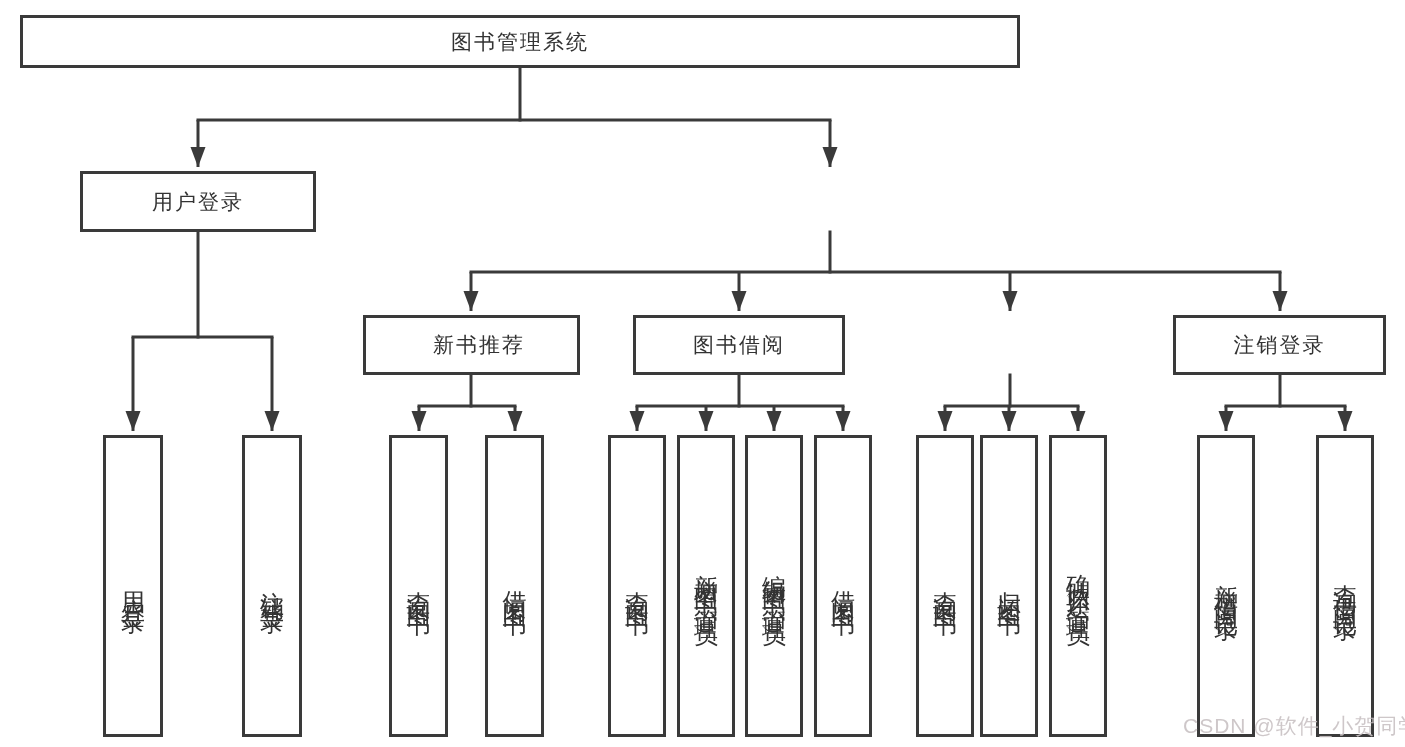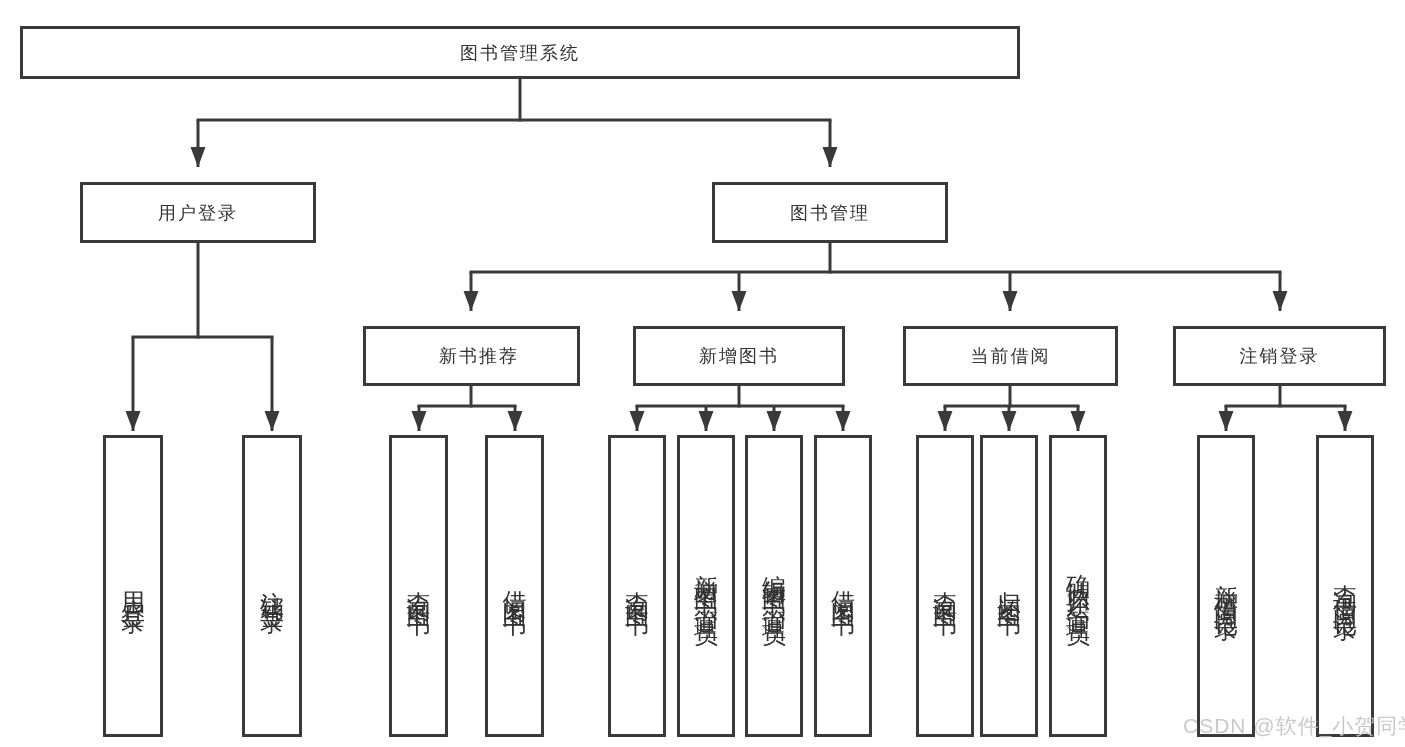--- a/index.html
+++ b/index.html
@@ -16,21 +16,21 @@
   #arrowhead path { fill: var(--color-line, #3a3a3a); stroke: none; }
 
   .node {
     position: absolute; z-index: 2;
     background: #ffffff;
     border: 3px solid var(--color-line, #3a3a3a);
     color: var(--color-text, #333333);
     display: flex; align-items: center; justify-content: center;
     text-align: center;
   }
-  .h-node { font-size: 18px; letter-spacing: 2px; margin-top: 11px; }
+  .h-node { font-size: 21px; letter-spacing: 2px; }
   .v-node {
     writing-mode: vertical-rl;
     text-orientation: mixed;
     font-size: 24px;
     letter-spacing: 7px;
     top: 435px; height: 302px;
   }
 
   
   #n-root { left: 20px; top: 15px; width: 1000px; height: 53px; }
@@ -116,25 +116,23 @@
 
     <path class="cl sq" d="M1280,375 V406"></path>
     <path class="cl sq" d="M1226,406 H1345"></path>
     <path class="cl" d="M1226,406 V431" marker-end="url(#arrowhead)"></path>
     <path class="cl" d="M1345,406 V431" marker-end="url(#arrowhead)"></path>
   </svg>
 
   <div class="node h-node" id="n-root">图书管理系统</div>
 
   <div class="node h-node" id="n-user-login">用户登录</div>
-  <div class="node h-node" id="n-book-mgmt">图书管理</div>
 
   <div class="node h-node" id="n-new-books">新书推荐</div>
-  <div class="node h-node" id="n-book-borrow">新增图书</div>
-  <div class="node h-node" id="n-current-borrow">当前借阅</div>
+  <div class="node h-node" id="n-book-borrow">图书借阅</div>
   <div class="node h-node" id="n-borrow-records">注销登录</div>
 
   <div class="node v-node" id="l-user-login">用户登录</div>
   <div class="node v-node" id="l-logout">注销登录</div>
 
   <div class="node v-node" id="l-query-1">查询图书</div>
   <div class="node v-node" id="l-borrow-1">借阅图书</div>
 
   <div class="node v-node" id="l-query-2">查询图书</div>
   <div class="node v-node" id="l-add-books">新增图书（管理员）</div>

